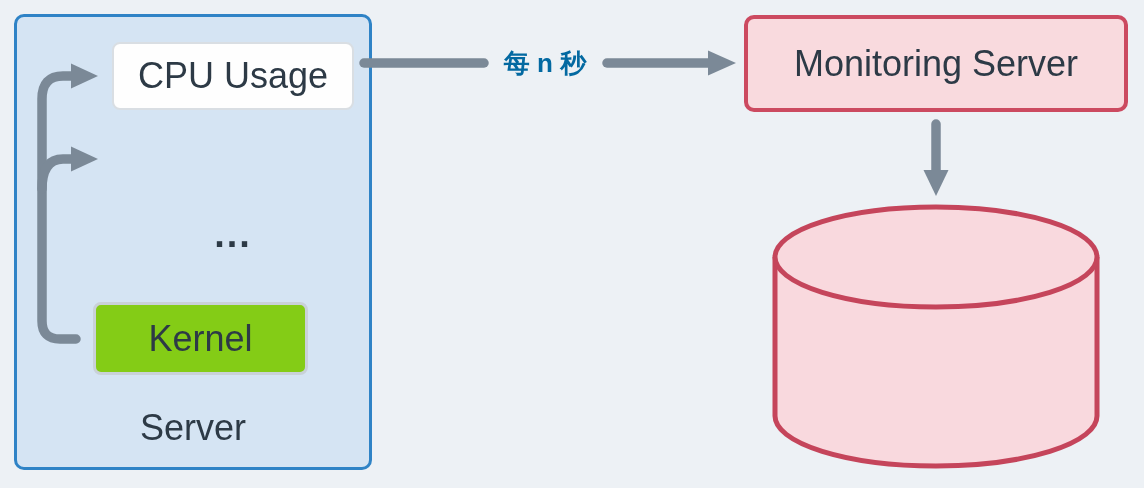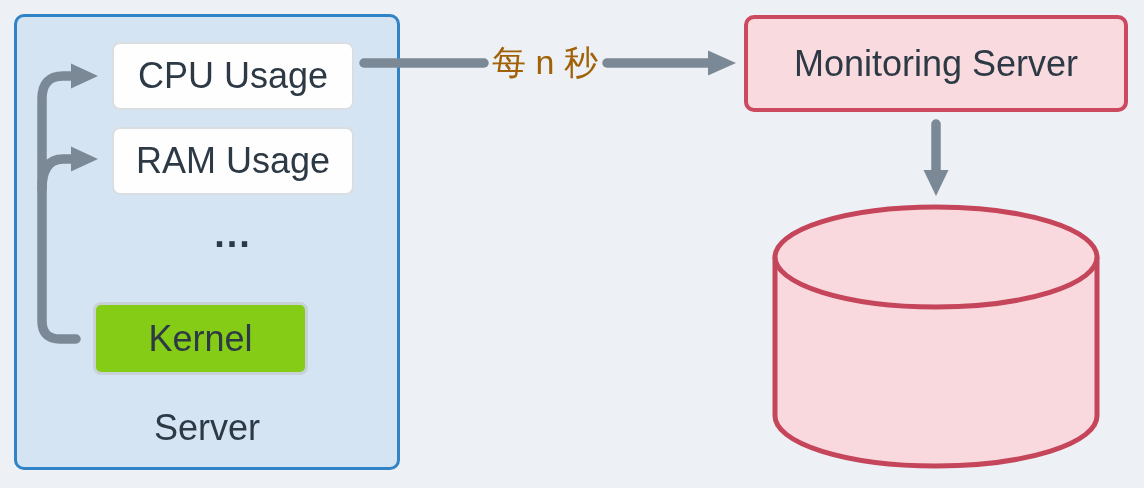--- a/index.html
+++ b/index.html
@@ -17,21 +17,21 @@
     position: absolute;
     left: 0; top: 0;
     width: 1144px; height: 488px;
   }
   .cyl-layer { z-index: 1; }
   .arrow-layer { z-index: 5; pointer-events: none; }
 
   .server-box {
     position: absolute;
     left: 14px; top: 14px;
-    width: 386px; height: 456px;
+    width: 358px; height: 456px;
     background: #d5e4f3;
     border: 3px solid #2f83c6;
     border-radius: 10px;
     z-index: 2;
   }
   .node {
     position: absolute;
     display: flex;
     align-items: center;
     justify-content: center;
@@ -88,24 +88,24 @@
     font-weight: 500;
     z-index: 2;
   }
   .interval-label {
     position: absolute;
     left: 478px; top: 40px;
     width: 134px; height: 46px;
     display: flex;
     align-items: center;
     justify-content: center;
-    font-size: 34px;
-    font-weight: 400;
+    font-size: 26px;
+    font-weight: 700;
     z-index: 6;
-    color: #a16207;
+    color: #0369a1;
   }
   .db-label {
     position: absolute;
     left: 770px; top: 328px;
     width: 332px;
     text-align: center;
     font-size: 36px;
     font-weight: 500;
     line-height: 48px;
     z-index: 3;
@@ -117,23 +117,20 @@
 <div class="stage">
 
   <svg class="layer cyl-layer" viewBox="0 0 1144 488">
     <path d="M 775 257 L 775 416 A 161 50 0 0 0 1097 416 L 1097 257" fill="#f9d9de" stroke="#c5455b" stroke-width="5"></path>
     <ellipse cx="936" cy="257" rx="161" ry="50" fill="#f9d9de" stroke="#c5455b" stroke-width="5"></ellipse>
   </svg>
 
   <div class="server-box">
     <div class="node metric cpu">
       <span>CPU Usage</span>
-    </div>
-    <div class="node metric ram">
-      <span>RAM Usage</span>
     </div>
     <div class="ellipsis">...</div>
     <div class="node kernel">
       <span>Kernel</span>
     </div>
     <div class="server-label">Server</div>
   </div>
 
   <div class="monitoring-box">
     <span>Monitoring Server</span>

